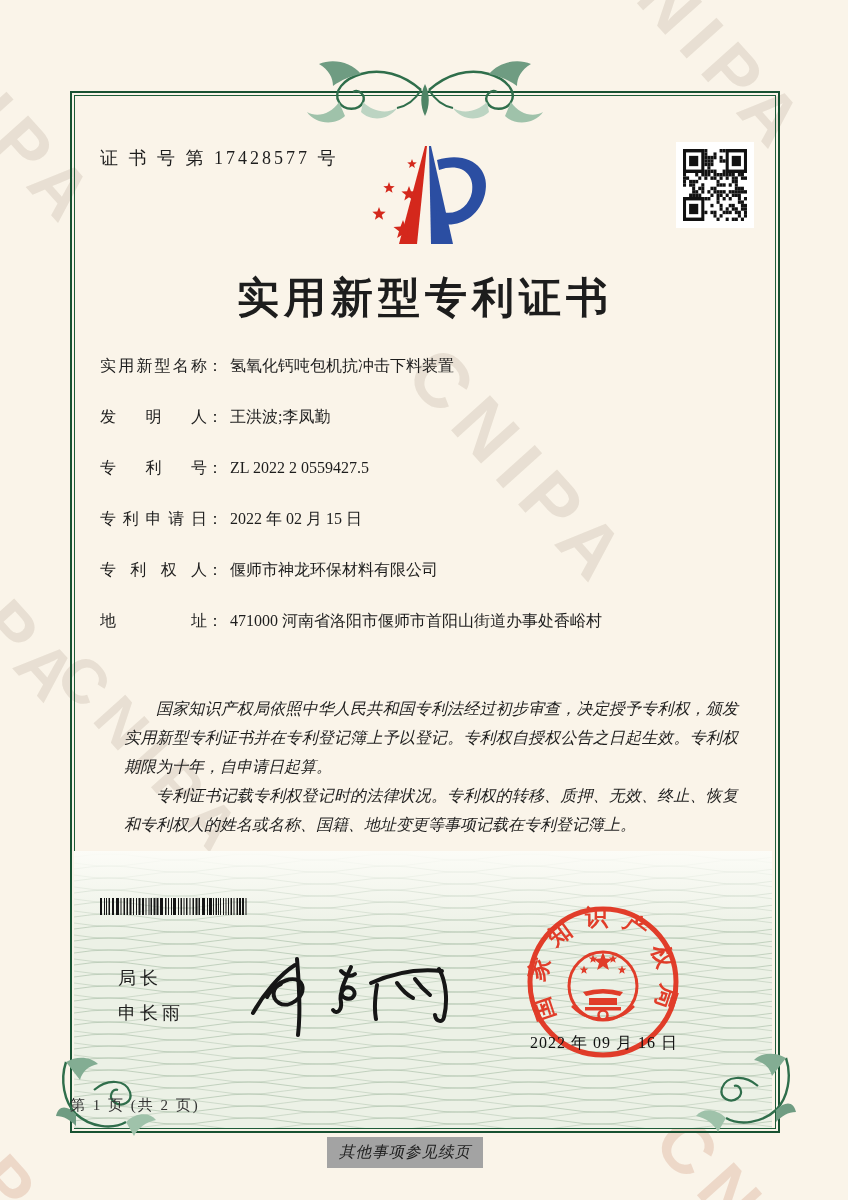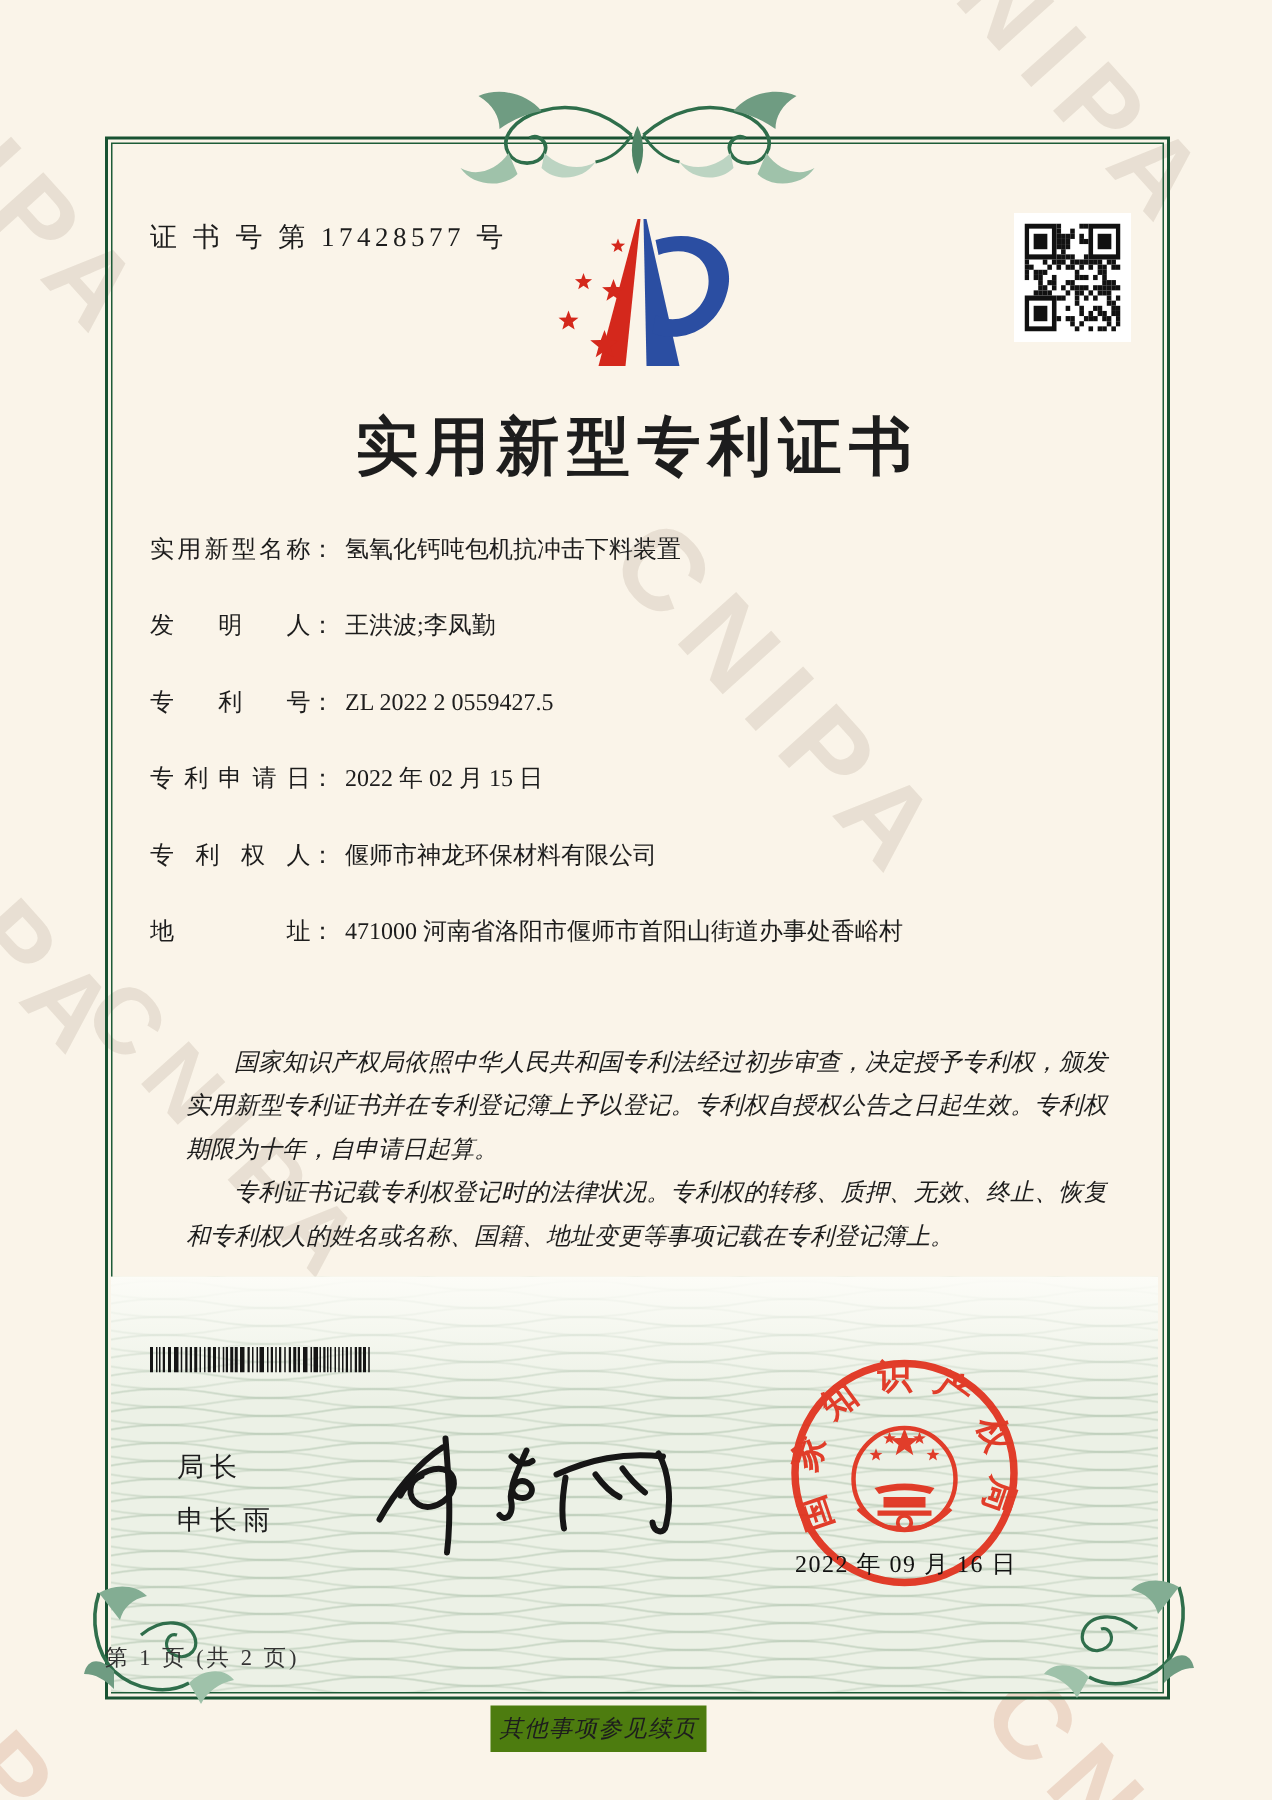--- a/index.html
+++ b/index.html
@@ -32,21 +32,21 @@
   .fpair2{position:absolute;left:355px;top:0;}
   .paras{left:84px;top:694px;width:614px;font-size:16px;line-height:29px;
          text-align:justify;font-style:italic;margin-left:40px;}
   .paras p{margin:0;text-indent:2em;}
   .signer-title{left:118px;top:966px;font-size:18px;letter-spacing:4px;font-family:Liberation Serif, serif;}
   .signer-name{left:118px;top:1001px;font-size:18px;letter-spacing:4px;}
   .seal-date{left:518px;top:1033px;width:172px;text-align:center;font-size:16px;
              letter-spacing:1px;color:#111;z-index:6;}
   .page-indicator{left:70px;top:1096px;width:676px;text-align:left;font-size:15px;
                   letter-spacing:2px;color:#333;}
-  .note-box{left:327px;top:1137px;width:144px;height:31px;background:#4d7c0f;z-index:3;
+  .note-box{left:327px;top:1137px;width:156px;height:31px;background:#a3a3a3;z-index:3;
             display:flex;align-items:center;justify-content:center;font-size:15.5px;
             font-style:italic;letter-spacing:1px;}
   .qr-box{left:676px;top:142px;width:78px;height:86px;background:#fff;}
   .qr-box svg{position:absolute;left:7px;top:7px;}
 </style>
 </head>
 <body>
 
 <div class="page">
 

